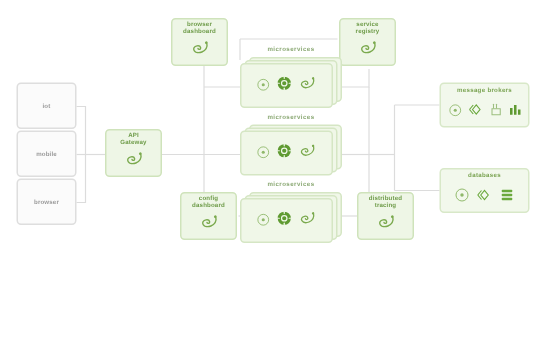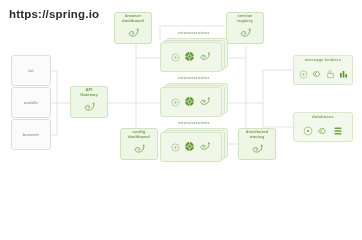--- a/index.html
+++ b/index.html
@@ -69,21 +69,20 @@
     font-size:4.1px;font-weight:700;color:#7aa352;letter-spacing:.2px;
     margin-bottom:2.5px;white-space:nowrap;
   }
   .icons{display:flex;align-items:center;justify-content:center;gap:4px;}
 </style>
 </head>
 <body>
 
 <div id="canvas">
 
-  <div class="header">https://spring.io</div>
 
   <svg id="wires" viewBox="0 0 362 174" xmlns="http://www.w3.org/2000/svg">
     <g fill="none" stroke="#dcdcdc" stroke-width="0.8">
 
       <path d="M51 71 H57 V135 H51"></path>
       <path d="M51 103 H57"></path>
       <path d="M57 103 H73"></path>
 
       <path d="M108 103 H136"></path>
       <path d="M136 58 V144"></path>

